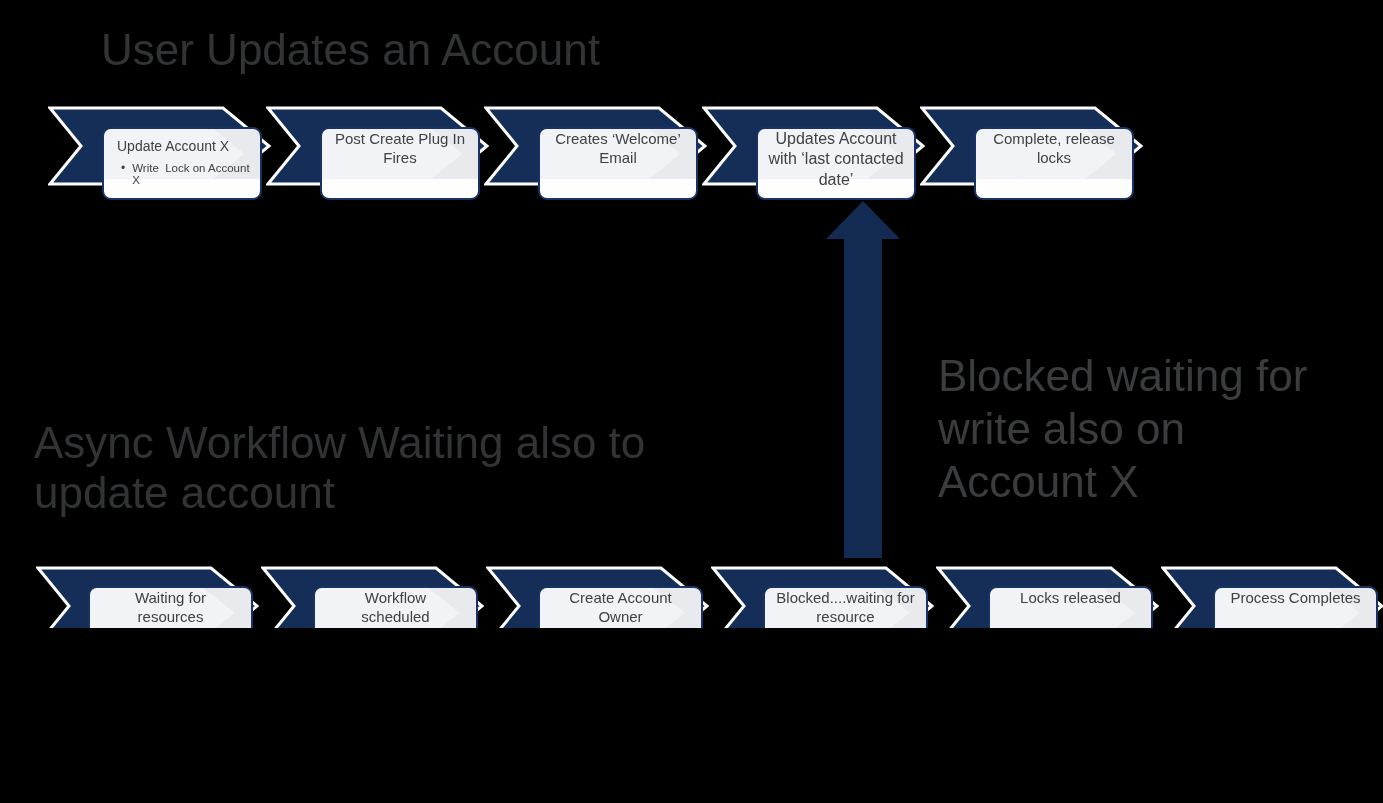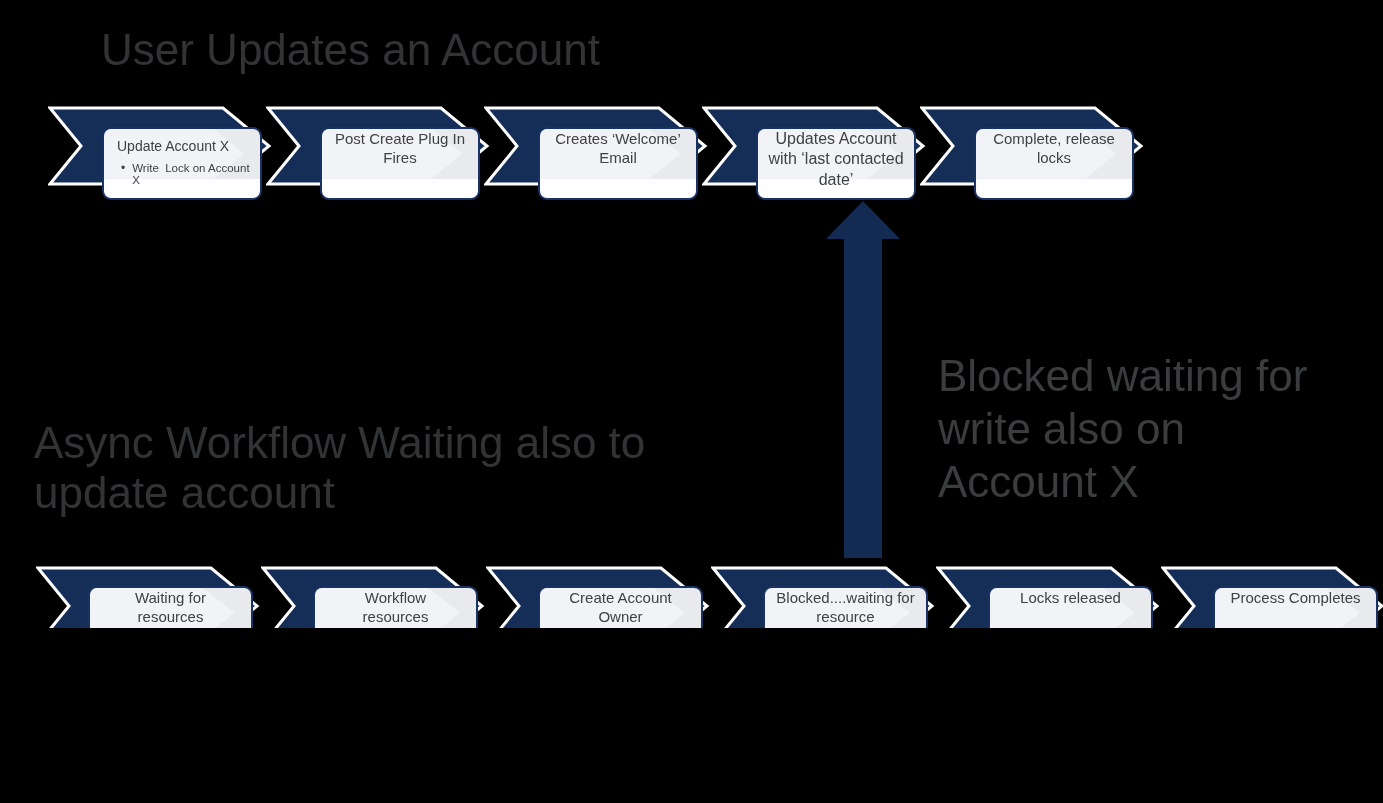--- a/index.html
+++ b/index.html
@@ -192,21 +192,21 @@
         </div>
       </div>
     </div>
 
     <div class="step" style="left:261px; top:566px;">
       <svg class="chevron" width="224" height="80" viewBox="0 0 224 80">
         <polygon points="2,2 175,2 221,40 175,78 2,78 33,40" fill="#142E58" stroke="#FFFFFF" stroke-width="3" stroke-linejoin="miter"></polygon>
       </svg>
       <div class="flow-box" style="left:52px; top:20px; width:165px;">
         <div class="box-label">
-          <span style="max-width:90px;">Workflow resources</span>
+          <span style="max-width:90px;">Workflow scheduled</span>
         </div>
       </div>
     </div>
 
     <div class="step" style="left:486px; top:566px;">
       <svg class="chevron" width="224" height="80" viewBox="0 0 224 80">
         <polygon points="2,2 175,2 221,40 175,78 2,78 33,40" fill="#142E58" stroke="#FFFFFF" stroke-width="3" stroke-linejoin="miter"></polygon>
       </svg>
       <div class="flow-box" style="left:52px; top:20px; width:165px;">
         <div class="box-label">

